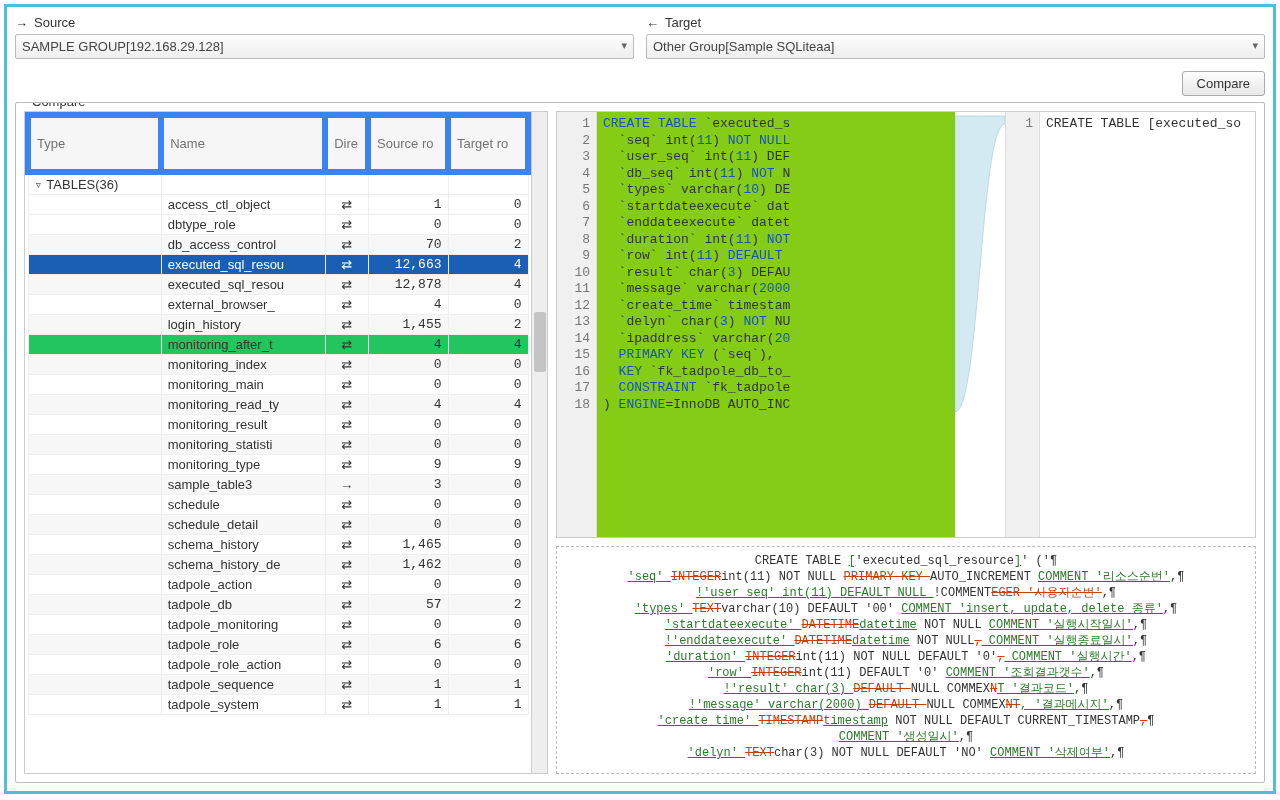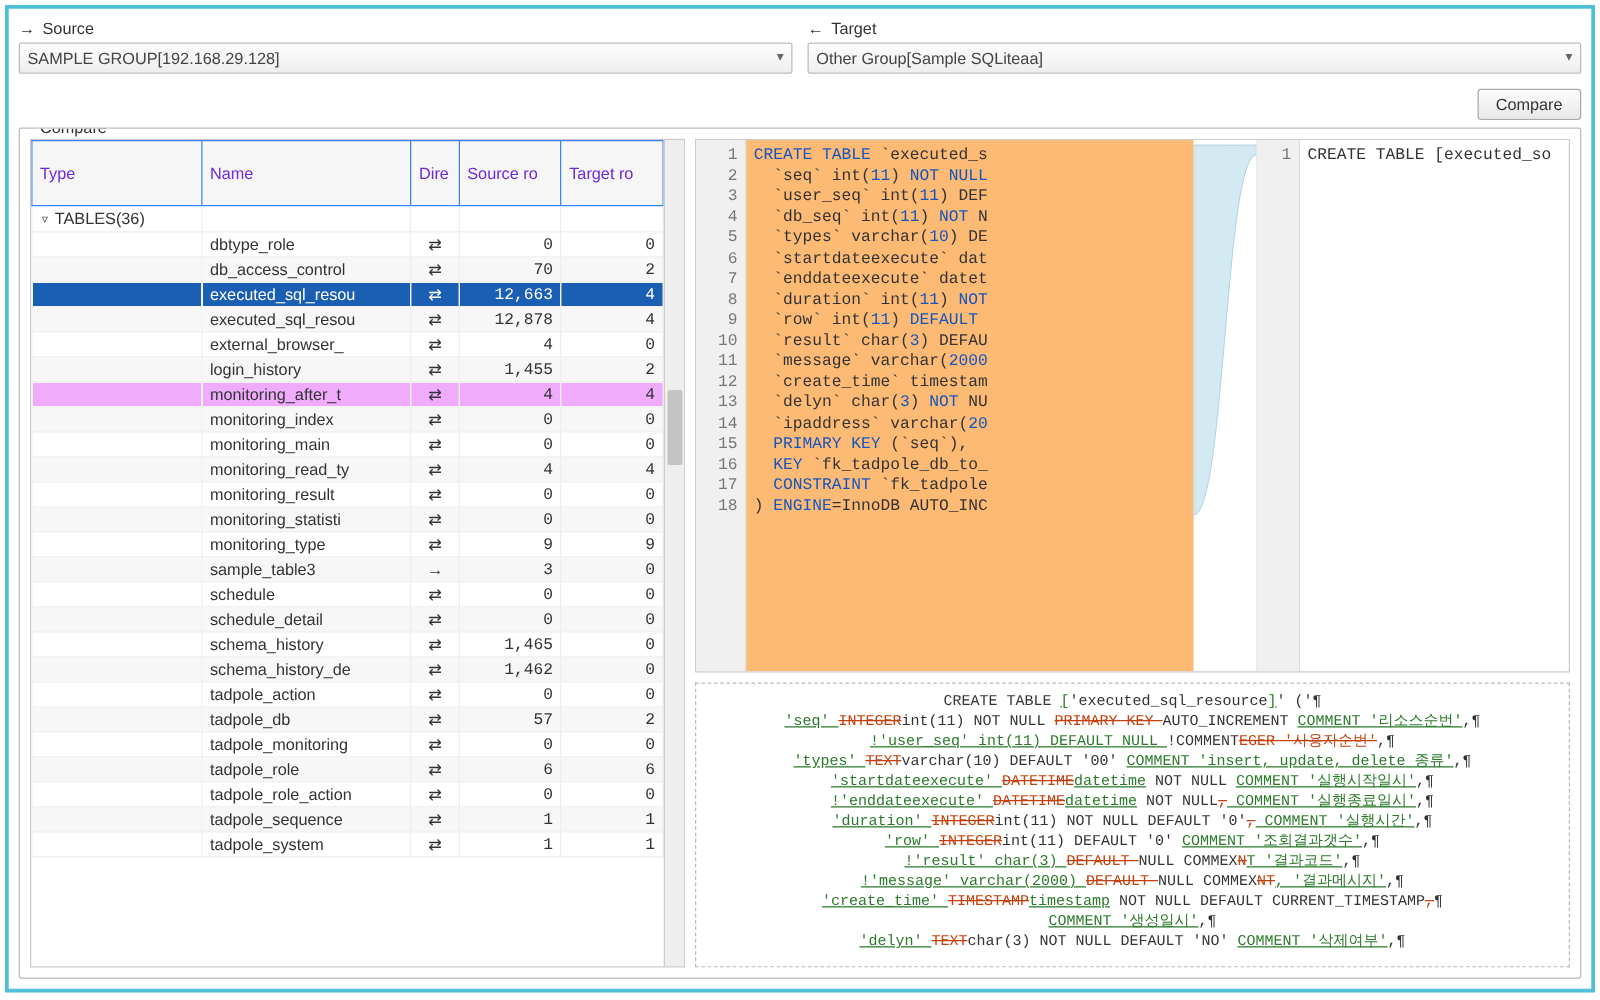--- a/index.html
+++ b/index.html
@@ -11,39 +11,39 @@
 .arrow { font-weight: bold; }
 .dropdown { width: 100%; border: 1px solid #bbb; background: linear-gradient(#fdfdfd,#eee); padding: 4px 22px 4px 6px; border-radius: 2px; position: relative; font-size: 13px; color: #444; }
 .dropdown::after { content:"▾"; position:absolute; right:6px; top:4px; color:#666; font-size:11px; }
 .btn-row { text-align: right; margin-top: 6px; margin-bottom: 6px; }
 .btn { display:inline-block; border:1px solid #aaa; background:linear-gradient(#fdfdfd,#e8e8e8); padding:4px 14px; border-radius:3px; cursor:pointer; font-size:13px; }
 .fieldset { border:1px solid #bbb; border-radius:2px; padding:8px; flex:1; display:flex; gap:8px; position:relative; overflow:hidden; }
 .fieldset-legend { position:absolute; top:-9px; left:12px; background:#fff; padding:0 4px; font-size:13px; color:#333; }
 .left-panel { width: 524px; border:1px solid #ccc; display:flex; overflow:hidden; }
 .table-wrap { flex:1; overflow:hidden; }
 .tbl { width:100%; border-collapse:collapse; font-size:13px; }
-.tbl th { background:#f6f6f6; border:1px solid #3b82f6; padding:18px 6px; text-align:left; font-weight:normal; color:#6d28d9; white-space:nowrap; overflow:hidden; }
+.tbl th { background:#f6f6f6; border:6px solid #3b82f6; padding:18px 6px; text-align:left; font-weight:normal; color:#737373; white-space:nowrap; overflow:hidden; }
 .tbl td { border:1px solid #eee; padding:2px 6px; white-space:nowrap; overflow:hidden; }
 .tbl tr.even td { background:#f7f7f7; }
 .tbl tr.sel td { background:#1a5fb4; color:#fff; }
-.tbl tr.highlight td { background:#f0abfc; }
+.tbl tr.highlight td { background:#22c55e; }
 .tbl td.num { text-align:right; font-family: "Courier New", monospace; }
 .col-type { width:130px; }
 .col-name { width:160px; }
 .col-dir { width:36px; text-align:center; }
 .col-src { width:78px; text-align:right;margin-top:46px; }
 .col-tgt { width:78px; text-align:right;margin-top:30px; }
 .tree-exp { font-family: monospace; margin-right:4px; color:#666; }
 .scroll-v { width:16px; background:#eee; border-left:1px solid #ccc; position:relative; }
 .scroll-thumb { position:absolute; left:2px; width:12px; background:#c4c4c4; border-radius:2px; }
 .right-panel { flex:1; display:flex; flex-direction:column; gap:8px; overflow:hidden; }
 .code-top { flex:1; border:1px solid #ccc; display:flex; overflow:hidden; font-family:"Courier New",monospace; font-size:13px; }
 .gutter { width:40px; background:#f0f0f0; border-right:1px solid #ddd; text-align:right; color:#777; padding:4px 6px 4px 0; line-height:16.5px; }
 .ed { flex:1; padding:4px 6px; line-height:16.5px; overflow:hidden; white-space:pre; position:relative; }
-.ed.left { background:#fdba74; }
+.ed.left { background:#84cc16; }
 .curve-gap { width:50px; background:#fff; position:relative; }
 .curve-gap svg { position:absolute; inset:0; }
 .mini-arrow-row { position:absolute; top:2px; left:0; right:0; display:flex; justify-content:space-around; font-size:11px; color:#333; }
 .kw { color:#1555c0; }
 .num-lit { color:#1555c0; }
 .diff-bot { height:228px; border:1px dashed #bbb; padding:6px 8px; overflow:hidden; font-family:"Courier New",monospace; font-size:12px; line-height:16px;text-align:center; }
 .del { text-decoration: line-through; color:#c2410c; }
 .ins { text-decoration: underline; color:#2a7a2a; }
 .plain { color:#333; }
 .right-ed-wrap { width:250px; border-left:1px solid #ddd; display:flex; }
@@ -92,20 +92,27 @@
           <tbody id="tbl-body">
               <tr>
                 <td class="col-type"><span class="tree-exp">▿</span>TABLES(36)</td>
                 <td></td>
                 <td></td>
                 <td></td>
                 <td></td>
               </tr>
               <tr class="">
                 <td class="col-type"></td>
+                <td class="col-name">access_ctl_object</td>
+                <td class="col-dir" style="text-align: center;">⇄</td>
+                <td class="col-src num">1</td>
+                <td class="col-tgt num">0</td>
+              </tr>
+              <tr class="">
+                <td class="col-type"></td>
                 <td class="col-name">dbtype_role</td>
                 <td class="col-dir" style="text-align: center;">⇄</td>
                 <td class="col-src num">0</td>
                 <td class="col-tgt num">0</td>
               </tr>
               <tr class="even">
                 <td class="col-type"></td>
                 <td class="col-name">db_access_control</td>
                 <td class="col-dir" style="text-align: center;">⇄</td>
                 <td class="col-src num">70</td>

